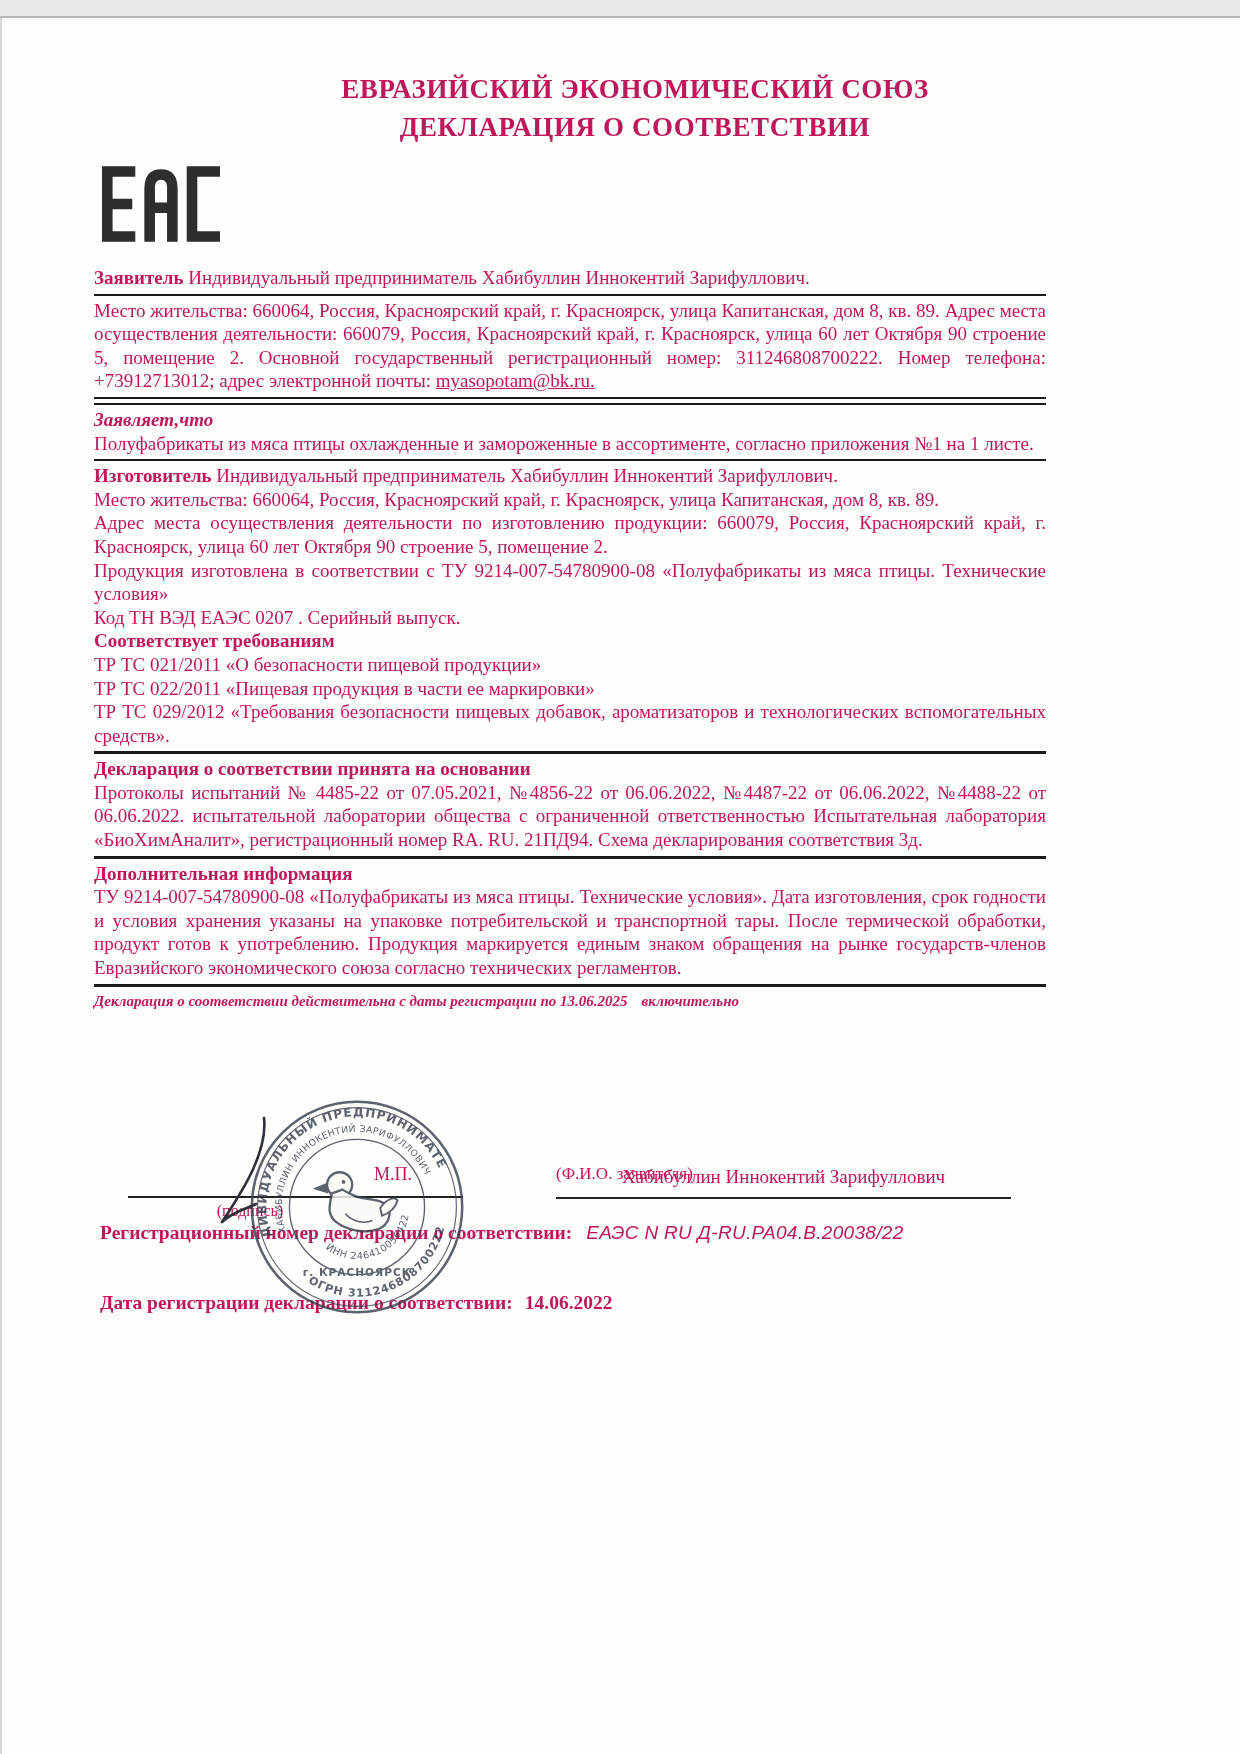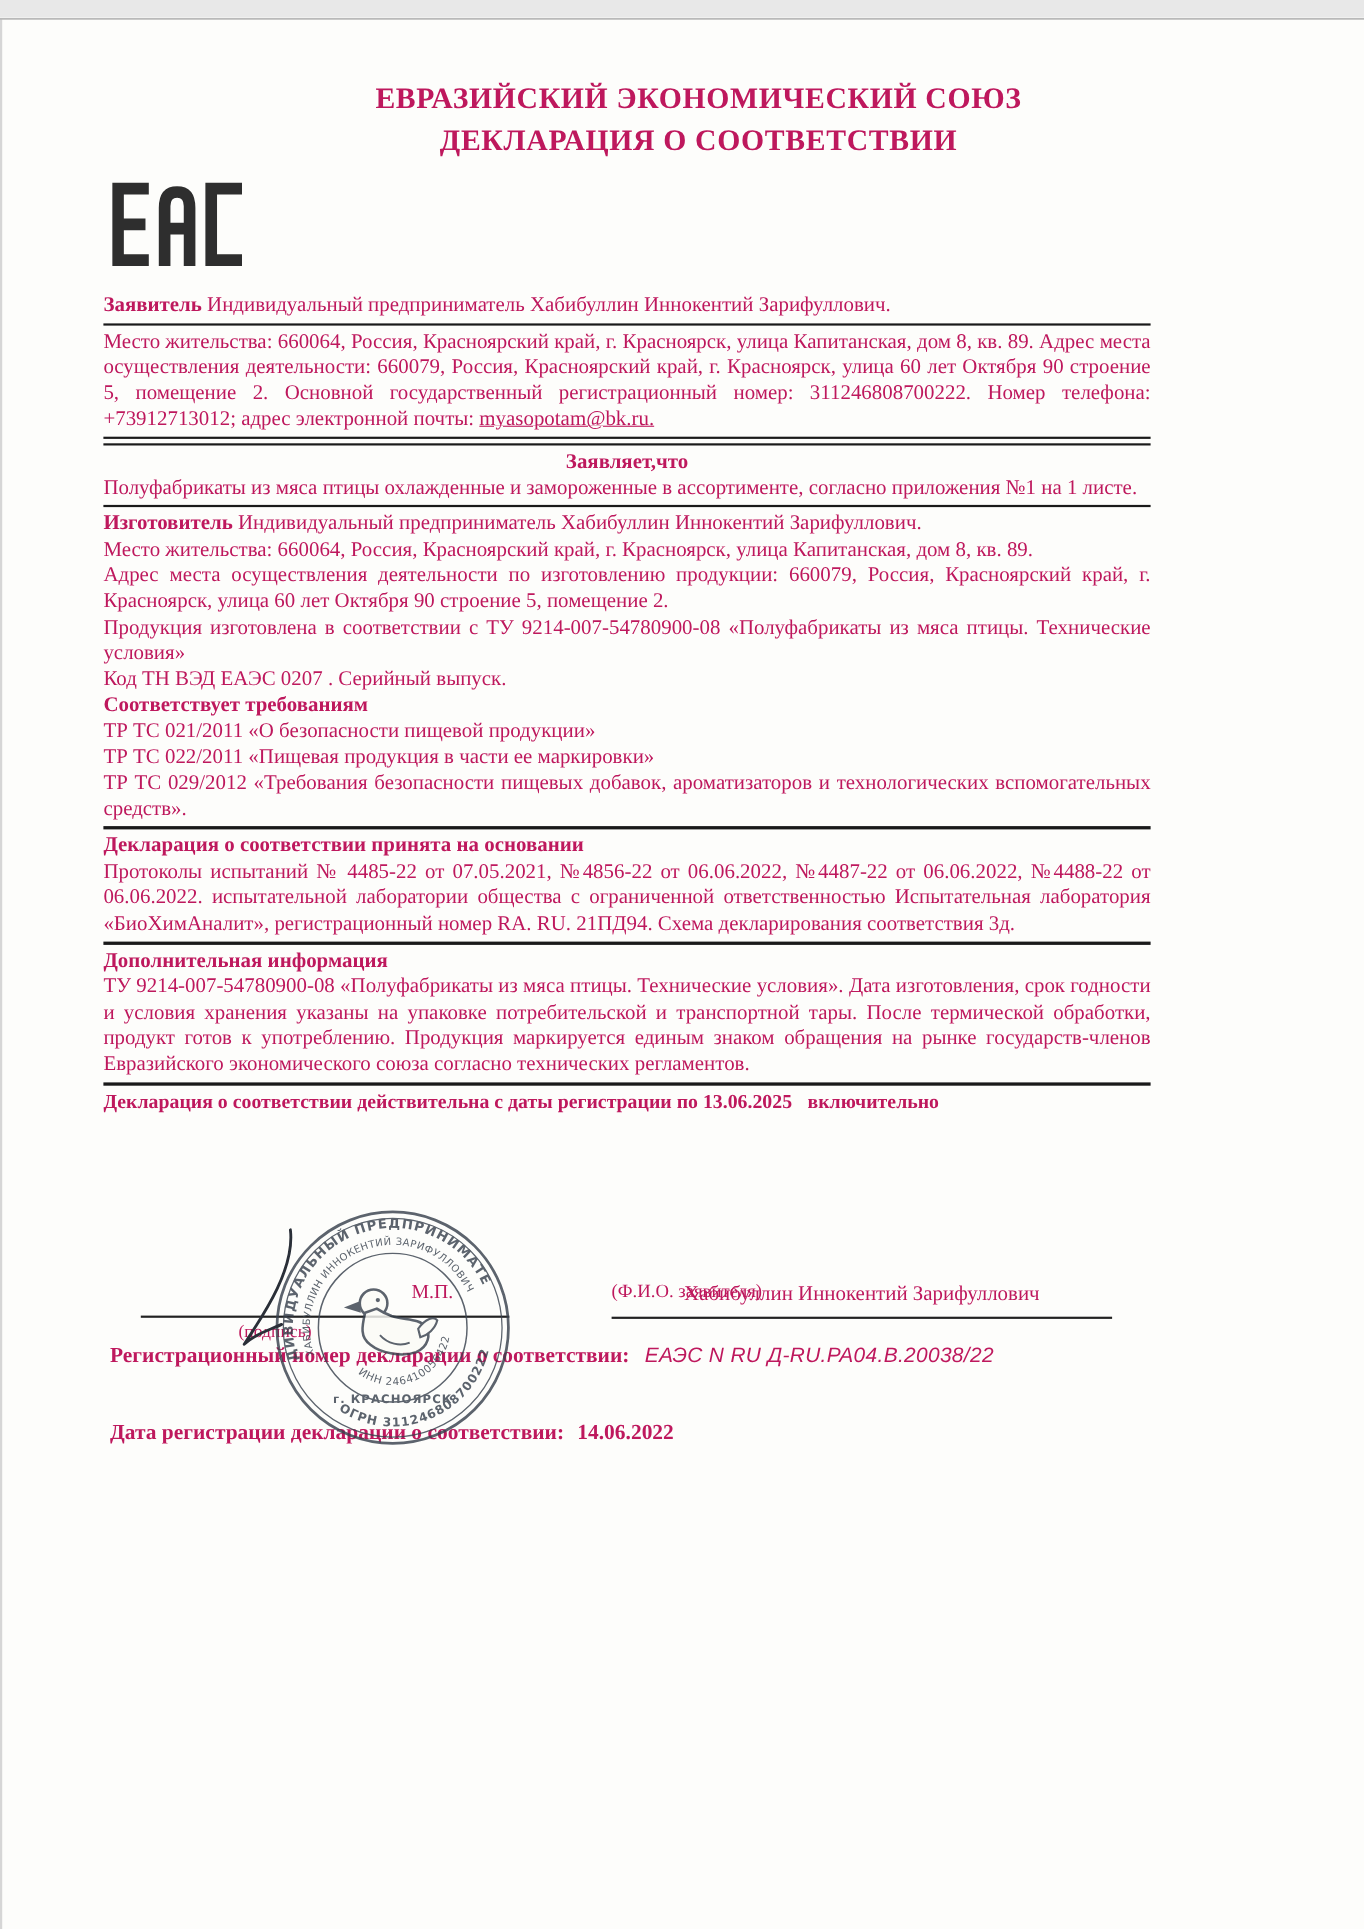--- a/index.html
+++ b/index.html
@@ -23,22 +23,22 @@
   .content {
     position: absolute; top: 250px; left: 94px; width: 952px;
     font-size: 19px; line-height: 23.6px;
   }
   .content p { margin: 0; text-align: justify; }
   .content p.nj { text-align: left; }
   .b { font-weight: bold; }
   .u { text-decoration: underline; }
   .rule { height: 2px; background: #1a1a1a; margin: 4px 0 3px 0; }
   .rule.thick { height: 3px; }
-  .row { display: flex; justify-content: center; }
-  .validity { font-size: 18px; margin-top: 2px !important; }
+  .row { display: flex; justify-content: flex-start; font-style: italic; }
+  .validity { font-size: 15px; margin-top: 2px !important; font-style: italic; }
 
   
   .line-left  { position: absolute; left: 128px; top: 1180px; width: 335px; border-top: 2px solid #222; }
   .line-right { position: absolute; left: 556px; top: 1181px; width: 455px; border-top: 2px solid #222; }
   .podpis { position: absolute; left: 150px; top: 1186px; width: 200px; text-align: center; font-size: 16px; }
   .fio    { position: absolute; left: 556px; top: 1150px; width: 455px; text-align: center; font-size: 19px; }
   .fio-label { position: absolute; left: 556px; top: 1148px; width: 455px; text-align: left; font-size: 17px; }
   .mp { position: absolute; left: 374px; top: 1148px; font-size: 18px; z-index: 6; }
   .reg-number { position: absolute; left: 100px; top: 1206px; width: 952px; font-size: 19.5px; }
   .reg-number .val { font-family: "Liberation Sans", sans-serif; font-size: 19px; letter-spacing: 0.3px; font-style: italic; }

